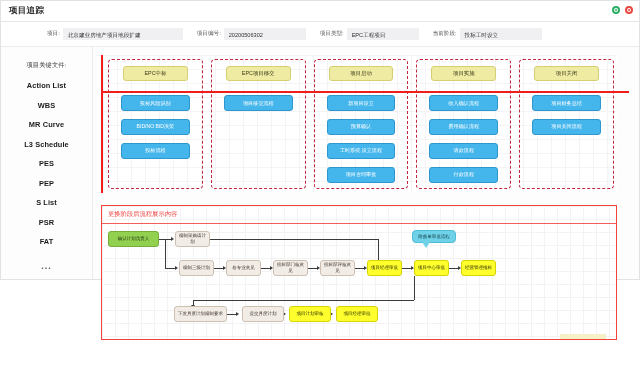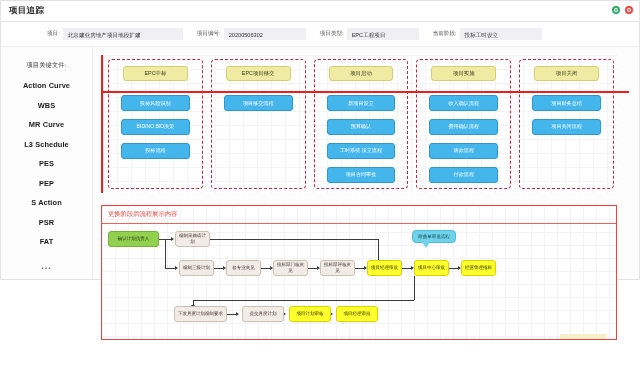--- a/index.html
+++ b/index.html
@@ -226,27 +226,27 @@
       <span class="meta-label">当前阶段:</span>
       <span class="meta-field w4">投标工时设立</span>
     </div>
   </div>
   <div class="meta-rule"></div>
 
   <div class="content">
 
     <div class="sidebar">
       <div class="sidebar-title">项目关键文件:</div>
-      <div class="sidebar-item">Action Curve</div>
+      <div class="sidebar-item">Action List</div>
       <div class="sidebar-item">WBS</div>
       <div class="sidebar-item">MR Curve</div>
       <div class="sidebar-item">L3 Schedule</div>
       <div class="sidebar-item">PES</div>
       <div class="sidebar-item">PEP</div>
-      <div class="sidebar-item">S Action</div>
+      <div class="sidebar-item">S List</div>
       <div class="sidebar-item">PSR</div>
       <div class="sidebar-item">FAT</div>
       <div class="sidebar-item dots">...</div>
     </div>
 
     <div class="main">
 
       <div class="phase-board">
         <div class="timeline-rule"></div>
 

